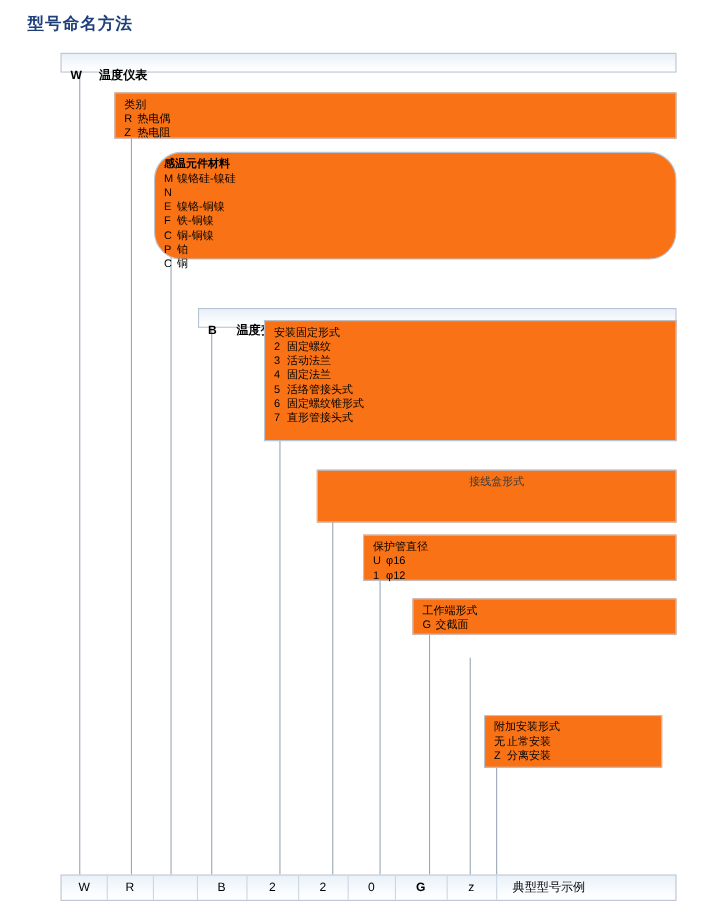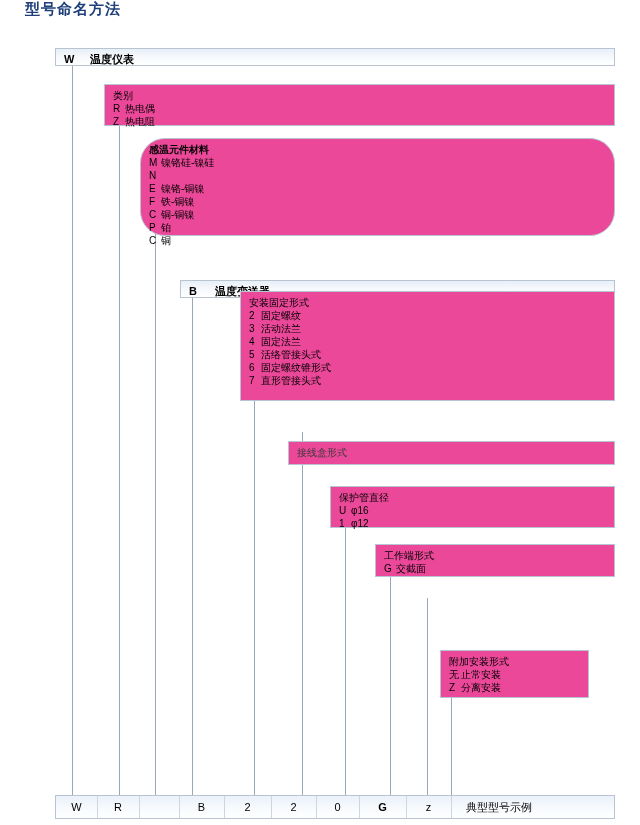--- a/index.html
+++ b/index.html
@@ -16,48 +16,48 @@
     overflow: hidden;
   }
   #page {
     position: relative;
     width: 640px;
     height: 825px;
   }
   .title {
     position: absolute;
     left: 25px;
-    top: 0;
+    top: 12px;
     font-size: 15px;
     font-weight: bold;
     color: #1f3f7a;
     letter-spacing: 1px;
   }
 
   
   .box {
     position: absolute;
     border: 1px solid #b9c4d2;
-    background: #ec4899;
+    background: #f97316;
     box-sizing: border-box;
   }
   .box.grad {
     background: linear-gradient(to bottom, #e8eff8 0%, #f7fafd 55%, #ffffff 100%);
   }
   .box .lines {
     padding: 4px 8px 4px 8px;
     font-size: 10px;
     line-height: 13px;
     color: #000;
   }
   .hdr {
     font-size: 11px;
     font-weight: bold;
     line-height: 16px;
-    padding: 2px 8px;
+    padding: 12px 8px;
   }
   .hdr .code {
     display: inline-block;
     min-width: 26px;
     font-weight: bold;
   }
   .lines .row {
     white-space: nowrap;
   }
   .lines .row .c {
@@ -173,21 +173,21 @@
       <div class="row">安装固定形式</div>
       <div class="row"><span class="c">2</span><span>固定螺纹</span></div>
       <div class="row"><span class="c">3</span><span>活动法兰</span></div>
       <div class="row"><span class="c">4</span><span>固定法兰</span></div>
       <div class="row"><span class="c">5</span><span>活络管接头式</span></div>
       <div class="row"><span class="c">6</span><span>固定螺纹锥形式</span></div>
       <div class="row"><span class="c">7</span><span>直形管接头式</span></div>
     </div>
   </div>
 
-  <div class="box" style="left:288px; top:441px; width:327px; height:24px;">
+  <div class="box" style="left:288px; top:427px; width:327px; height:48px;text-align:center;">
     <div class="lines">
       <div class="row" style="color:#3a3a3a;">接线盒形式</div>
     </div>
   </div>
 
   <div class="box" style="left:330px; top:486px; width:285px; height:42px;">
     <div class="lines">
       <div class="row">保护管直径</div>
       <div class="row"><span class="c">U</span><span>φ16</span></div>
       <div class="row"><span class="c">1</span><span>φ12</span></div>
@@ -195,21 +195,21 @@
   </div>
 
   <div class="box" style="left:375px; top:544px; width:240px; height:33px;">
     <div class="lines">
       <div class="row">工作端形式</div>
       <div class="row"><span class="c">G</span><span>交截面</span></div>
     </div>
   </div>
 
 
-  <div class="box" style="left:440px; top:650px; width:149px; height:48px;">
+  <div class="box" style="left:440px; top:650px; width:162px; height:48px;">
     <div class="lines">
       <div class="row">附加安装形式</div>
       <div class="row"><span class="c">无</span><span>止常安装</span></div>
       <div class="row"><span class="c">Z</span><span>分离安装</span></div>
     </div>
   </div>
 
   <div class="strip">
     <div class="sep" style="left:41px;"></div>
     <div class="sep" style="left:83px;"></div>

